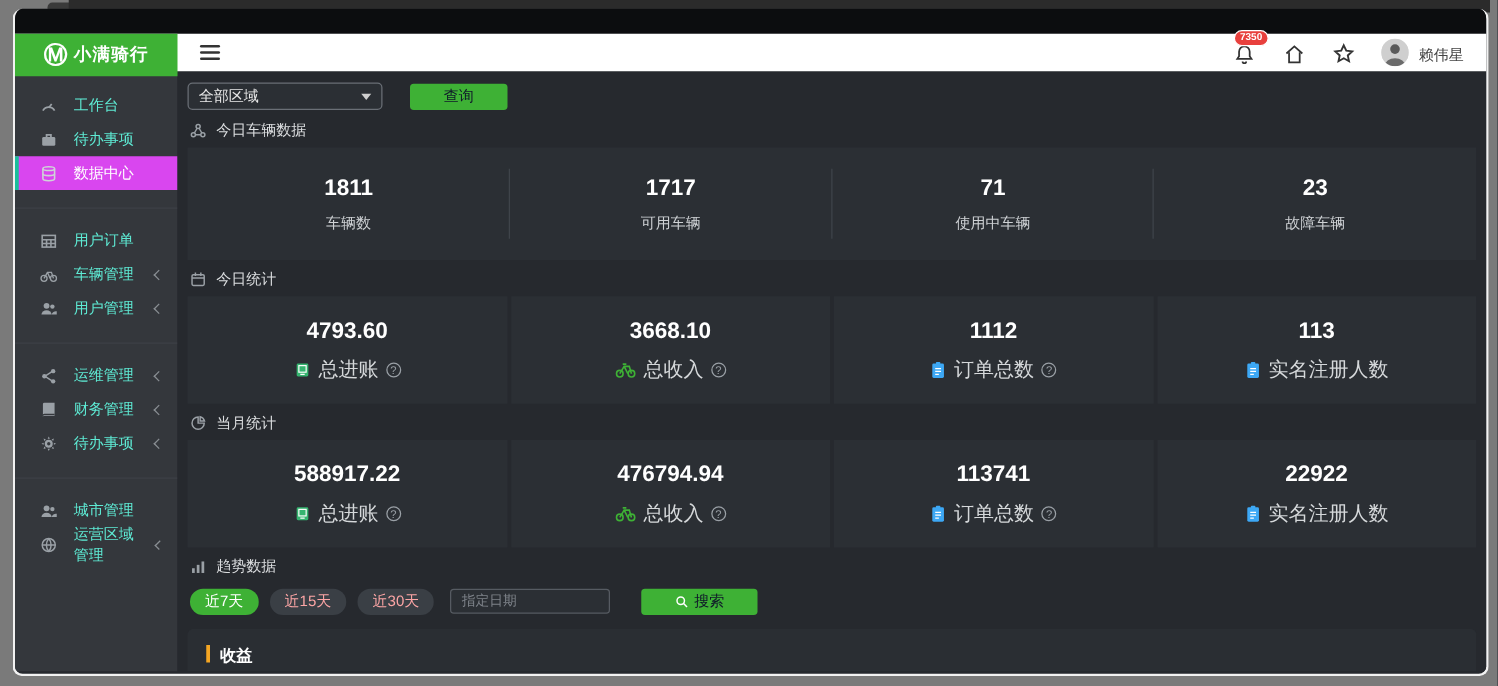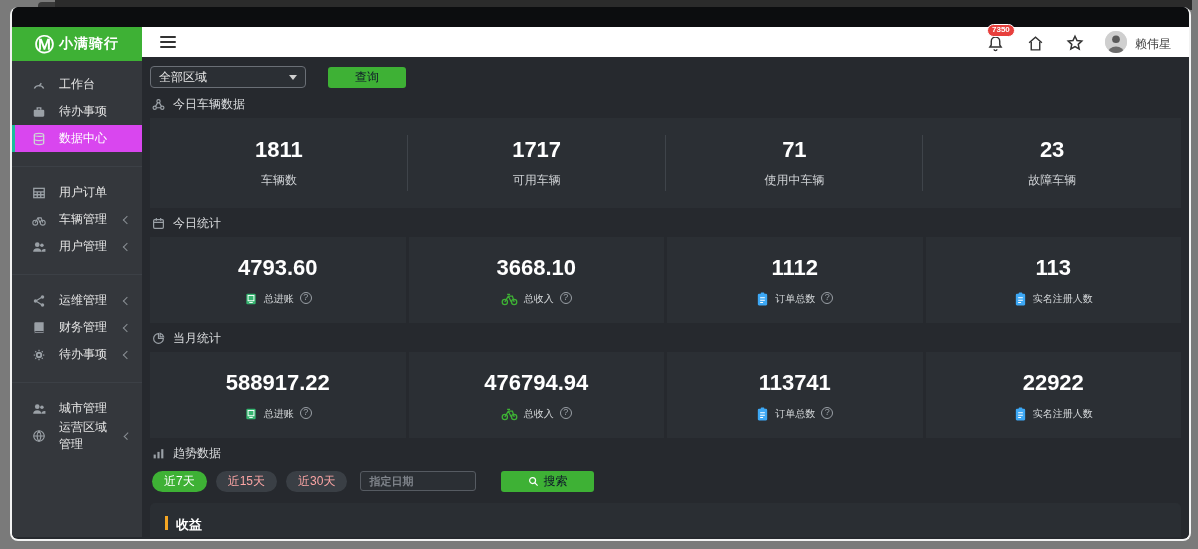--- a/index.html
+++ b/index.html
@@ -29,21 +29,21 @@
     padding:1px 4px; border-radius:7px; border:1px solid #fff; line-height:1.1; white-space:nowrap; }
   .avatar { width:22px; height:22px; border-radius:50%; overflow:hidden; background:#d8d8d8; }
   .user-name { font-size:12px; color:#444; margin-left:-12px; }
 
   
   .body-row { display:flex; height:480px; }
   .sidebar { width:130px; background:#34373c; padding-top:10px; flex:none; }
   .sb-group { padding:4px 0; }
   .sb-group + .sb-group { border-top:1px solid #3c4046; margin-top:10px; padding-top:12px; }
   .sb-item { height:27px; display:flex; align-items:center; padding-left:17px; gap:13px;
-    color:#e5e5e5; font-size:12px; cursor:pointer; border-left:3px solid transparent; }
+    color:#5eead4; font-size:12px; cursor:pointer; border-left:3px solid transparent; }
   .sb-item .sb-ic { width:14px; height:14px; flex:none; display:flex; align-items:center; }
   .sb-item.active { background:#d946ef; color:#fff; border-left-color:#19be9b; }
   .chev { margin-left:auto; margin-right:12px; width:6px; height:6px; border-left:1.5px solid #8a8f94;
     border-bottom:1.5px solid #8a8f94; transform:rotate(45deg); }
 
   .main { flex:1; background:#26292e; padding:6px 8px 0; overflow:hidden; }
 
   
   .filter-row { height:28px; display:flex; align-items:center; gap:22px; margin-bottom:4px; }
   .select { width:156px; height:22px; background:#2b2f34; border:1px solid #6a6f76; border-radius:4px;
@@ -53,37 +53,37 @@
     font-size:12px; padding:0 27px; cursor:pointer; display:flex; align-items:center; gap:4px; font-family:inherit; }
 
   
   .sec-head { height:18px; display:flex; align-items:center; gap:8px; color:#dcdee0; font-size:12px; margin:3px 0 5px 2px; }
   .sec-head svg { flex:none; }
 
   
   .panel { background:#2b2f34; height:90px; display:flex; margin-bottom:6px; }
   .panel .col { flex:1; display:flex; flex-direction:column; align-items:center; justify-content:center; position:relative; }
   .panel .col:not(:last-child)::after { content:""; position:absolute; right:0; top:17px; bottom:17px; width:1px; background:#3f444a; }
-  .stat-value { font-size:22px; font-weight:bold; color:#fff; }
+  .stat-value { font-size:18px; font-weight:bold; color:#fff; }
   .panel .stat-label { font-size:12px; color:#ced1d4; margin-top:9px; }
 
   .cards { display:grid; grid-template-columns:repeat(4,1fr); gap:3px; height:86px; margin-bottom:6px; }
   .card { background:#2b2f34; display:flex; flex-direction:column; align-items:center; justify-content:center; }
-  .label-row { display:flex; gap:6px; margin-top:11px; font-size:10px; color:#d5d8da; }
+  .label-row { display:flex; align-items:center; gap:6px; margin-top:11px; font-size:16px; color:#d5d8da; }
   .help { width:12px; height:12px; border:1px solid #9aa0a6; border-radius:50%; color:#9aa0a6;
     font-size:9px; display:flex; align-items:center; justify-content:center; line-height:1; }
   .help::after { content:"?"; }
 
   
   .trend-row { height:28px; display:flex; align-items:center; gap:9px; margin:0 0 8px 2px; }
   .pill { height:21px; padding:0 12px; border-radius:11px; font-size:12px; display:flex; align-items:center;
     background:#3a3f45; color:#fca5a5; cursor:pointer; border:none; font-family:inherit; }
   .pill.active { background:#3eb135; color:#fff; }
-  .date-input { width:116px; height:20px; background:#2b2f34; border:1px solid #565b62; border-radius:3px;
-    color:#ddd; font-size:11px; padding:0 8px; margin-left:4px; font-family:inherit;font-weight:bold; }
+  .date-input { width:128px; height:20px; background:#2b2f34; border:1px solid #565b62; border-radius:3px;
+    color:#ddd; font-size:11px; padding:0 8px; margin-left:4px; font-family:inherit; }
   .date-input::placeholder { color:#7e838a; }
 
   
   .revenue { background:#2a2e33; border-radius:5px; height:70px; position:relative; padding:13px 15px; }
   .rev-title { display:flex; gap:8px; }
   .rev-bar { width:3px; height:14px; background:#f5a623; }
   .rev-text { color:#fff; font-size:13px; font-weight:bold; }
 
   svg { display:block; }
 </style>

